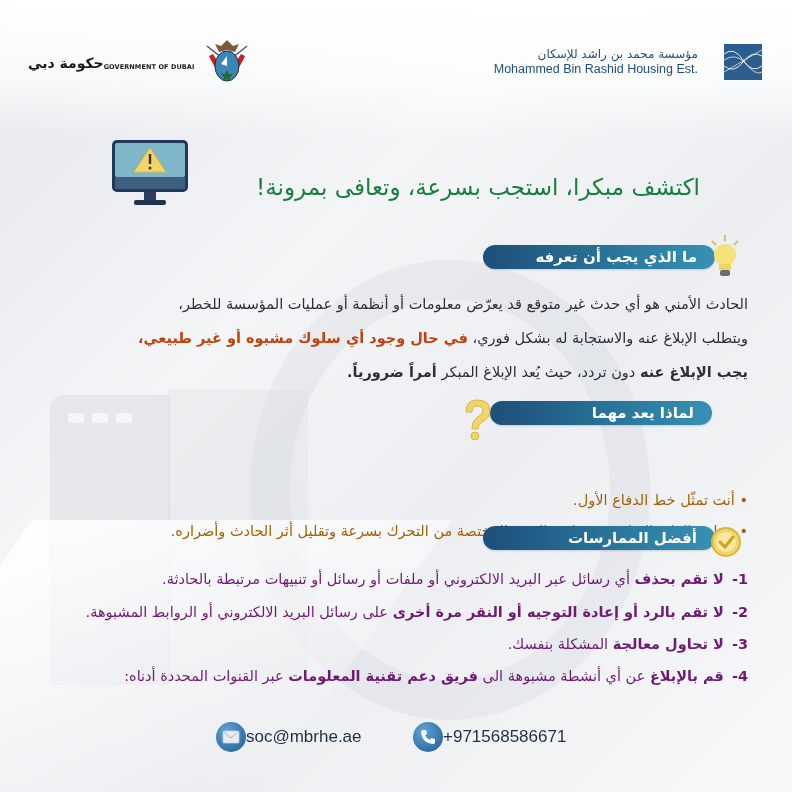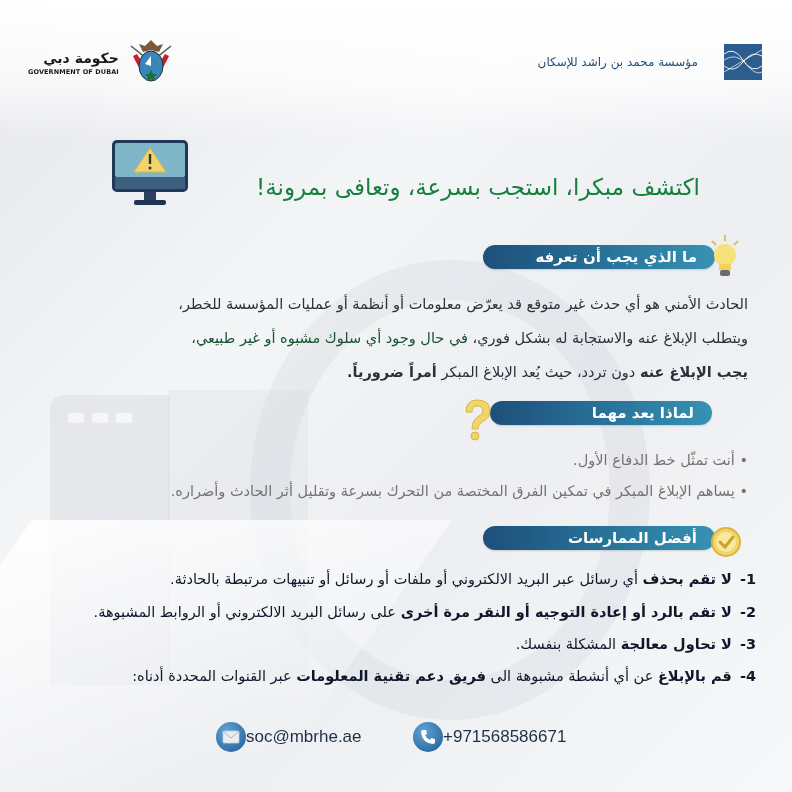--- a/index.html
+++ b/index.html
@@ -32,21 +32,21 @@
     background: linear-gradient(160deg, rgba(255,255,255,0.9), rgba(220,223,228,0.2));
     transform: skewX(-35deg);
   }
   .bg-top-glow {
     left: 0; top: 0; width: 792px; height: 140px;
     background: linear-gradient(180deg, #ffffff 0%, rgba(255,255,255,0.7) 60%, rgba(255,255,255,0) 100%);
   }
 
   
   .gov-logo { position: absolute; left: 28px; top: 36px; display: flex; align-items: center; gap: 6px; }
-  .gov-text { display: flex; flex-direction: column; align-items: flex-end; text-align: right; }
+  .gov-text { display: flex; flex-direction: row; align-items: flex-end; text-align: right; }
   .gov-ar { font-size: 14px; font-weight: bold; color: #1a1a1a; direction: rtl; line-height: 16px; }
   .gov-en { font-size: 6.5px; font-weight: bold; color: #1a1a1a; letter-spacing: 0.1px; margin-top: 2px; }
   .emblem { width: 52px; height: 54px; }
 
   .mbr-logo { position: absolute; right: 30px; top: 44px; display: flex; align-items: center; gap: 26px; }
   .mbr-text { display: flex; flex-direction: column; align-items: flex-end; }
   .mbr-ar { font-size: 12px; color: #1f4e7a; direction: rtl; line-height: 15px; }
   .mbr-en { font-family: "Liberation Sans", sans-serif; font-size: 12.5px; color: #1f4e7a; line-height: 15px; }
   .mbr-mark { width: 38px; height: 36px; background: #2b5d8f; position: relative; overflow: hidden; }
 
@@ -82,28 +82,28 @@
   .check-icon { left: 710px; top: 526px; width: 32px; height: 32px; }
 
   
   .para {
     position: absolute; right: 44px; width: 720px; direction: rtl; text-align: right;
     font-size: 14.5px; color: #2b2f3a; white-space: nowrap;
   }
   .p1 { top: 296px; }
   .p2 { top: 330px; }
   .p3 { top: 364px; }
-  .hl-red { color: #14532d; font-weight: normal; }
+  .hl-red { color: #c2410c; font-weight: bold; }
   .bold { font-weight: bold; }
 
-  .bullet { position: absolute; right: 44px; direction: rtl; font-size: 14.5px; color: #737373; white-space: nowrap; }
+  .bullet { position: absolute; right: 44px; direction: rtl; font-size: 14.5px; color: #a16207; white-space: nowrap; margin-top: 40px; }
   .b1 { top: 452px; }
   .b2 { top: 483px; }
 
-  .practice { position: absolute; right: 36px; direction: rtl; font-size: 14.5px; color: #0f172a; white-space: nowrap; }
+  .practice { position: absolute; right: 44px; direction: rtl; font-size: 14.5px; color: #701a75; white-space: nowrap; }
   .pr1 { top: 571px; }
   .pr2 { top: 604px; }
   .pr3 { top: 636px; }
   .pr4 { top: 668px; }
   .num { font-weight: bold; margin-left: 8px; }
 
   
   .contact { position: absolute; top: 722px; display: flex; align-items: center; }
   .contact-email { left: 216px; }
   .contact-phone { left: 413px; }
@@ -140,20 +140,21 @@
     <path d="M26 4 L20 10 L14 8 L18 16 L26 14 L34 16 L38 8 L32 10 Z" fill="#7a5a3a"></path>
     <ellipse cx="26" cy="30" rx="12" ry="15" fill="#3a86b8" stroke="#2a2a2a" stroke-width="1"></ellipse>
     <path d="M20 28 L26 20 L26 30 Z" fill="#fff"></path>
     <polygon points="26,34 28,38 32,38 29,41 30,45 26,43 22,45 23,41 20,38 24,38" fill="#1f6b3a"></polygon>
   </svg>
 </div>
 
 <div class="mbr-logo">
   <div class="mbr-text">
     <span class="mbr-ar">مؤسسة محمد بن راشد للإسكان</span>
+    <span class="mbr-en">Mohammed Bin Rashid Housing Est.</span>
   </div>
   <svg class="mbr-mark" viewBox="0 0 38 36">
     <rect width="38" height="36" fill="#2b5d8f"></rect>
     <path d="M0 10 Q10 2 19 16 T38 22" stroke="#fff" stroke-width="0.9" fill="none"></path>
     <path d="M0 22 Q10 30 19 18 T38 12" stroke="#fff" stroke-width="0.9" fill="none"></path>
     <path d="M0 16 Q12 8 22 20 T38 28" stroke="#fff" stroke-width="0.7" fill="none"></path>
     <path d="M0 28 Q14 20 24 14 T38 6" stroke="#fff" stroke-width="0.7" fill="none"></path>
   </svg>
 </div>
 

